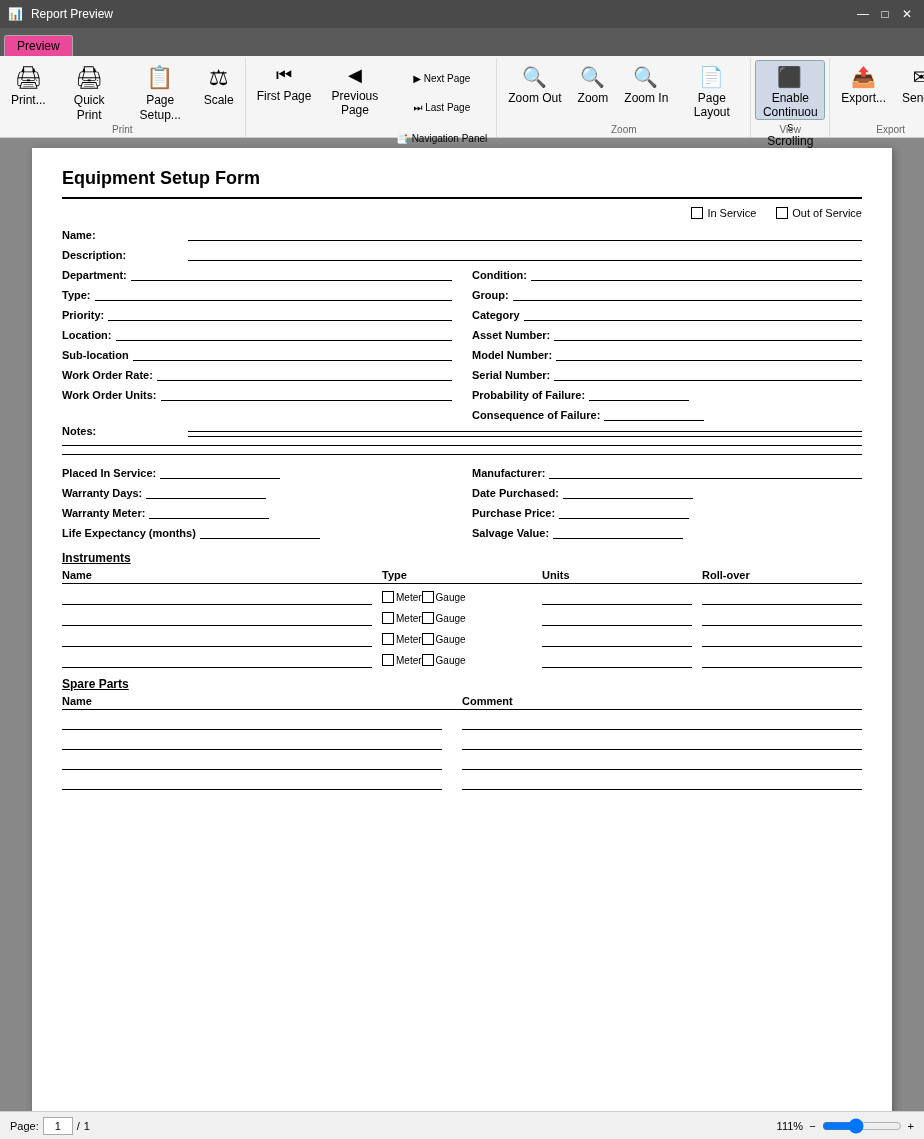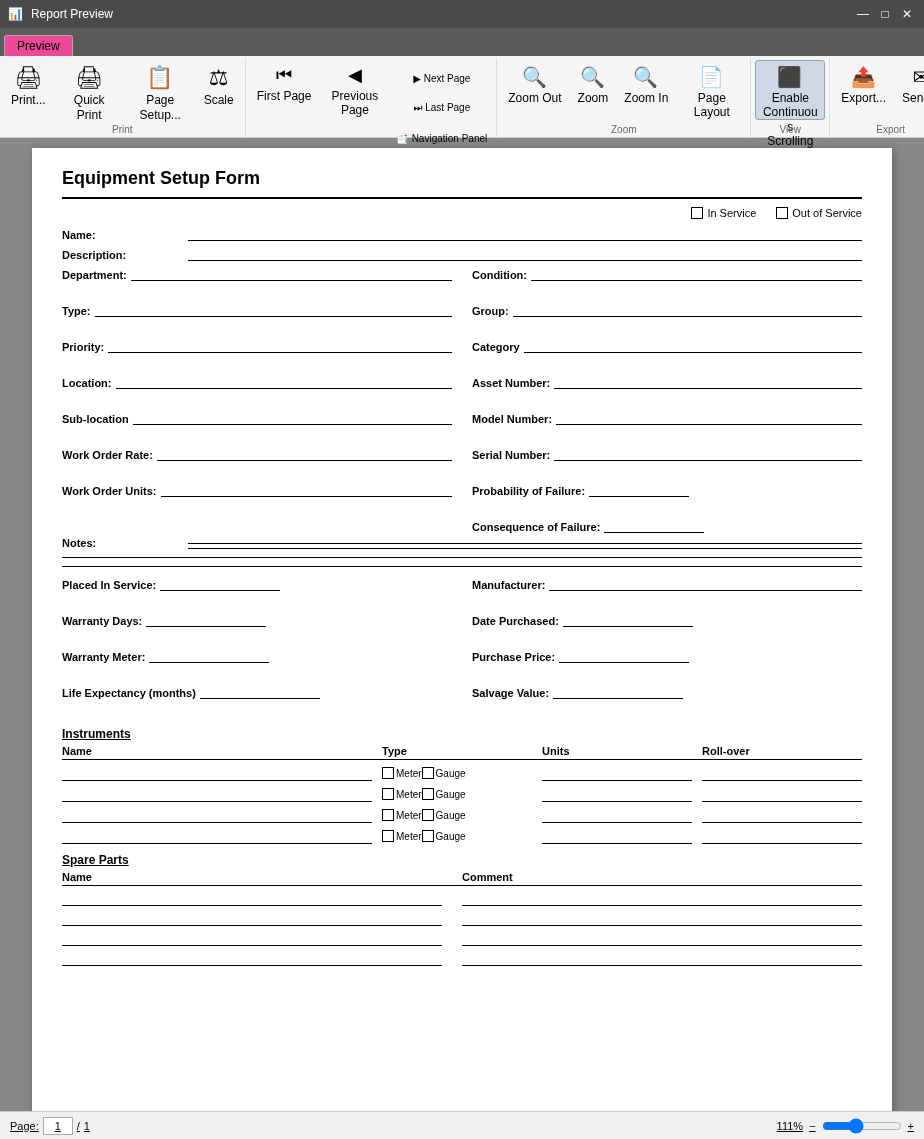--- a/index.html
+++ b/index.html
@@ -181,21 +181,21 @@
     .form-field {
       border-bottom: 1px solid #000;
       flex: 1;
       height: 16px;
       min-width: 80px;
     }
 
     .form-two-col {
       display: grid;
       grid-template-columns: 1fr 1fr;
-      gap: 20px 20px;
+      gap: 4px 20px;
       margin-bottom: 4px;
     }
     .form-col-row {
       display: flex;
       align-items: flex-end;
       gap: 4px;
     }
     .form-col-label {
       font-weight: bold;
       font-size: 11px;
@@ -300,35 +300,33 @@
       display: flex;
       align-items: center;
       padding: 0 10px;
       font-size: 11px;
       gap: 10px;
     }
     .page-nav {
       display: flex;
       align-items: center;
       gap: 4px;
-      text-decoration: underline;
     }
     .page-input {
       width: 30px;
       border: 1px solid #aaa;
       text-align: center;
       font-size: 11px;
       height: 18px;
     }
     .zoom-control {
       margin-left: auto;
       display: flex;
       align-items: center;
       gap: 6px;
-      text-decoration: underline;
     }
     .zoom-slider {
       width: 80px;
     }
   </style>
 </head>
 <body>
 
 <div class="title-bar">
   <span style="margin-right:8px;">📊</span>

